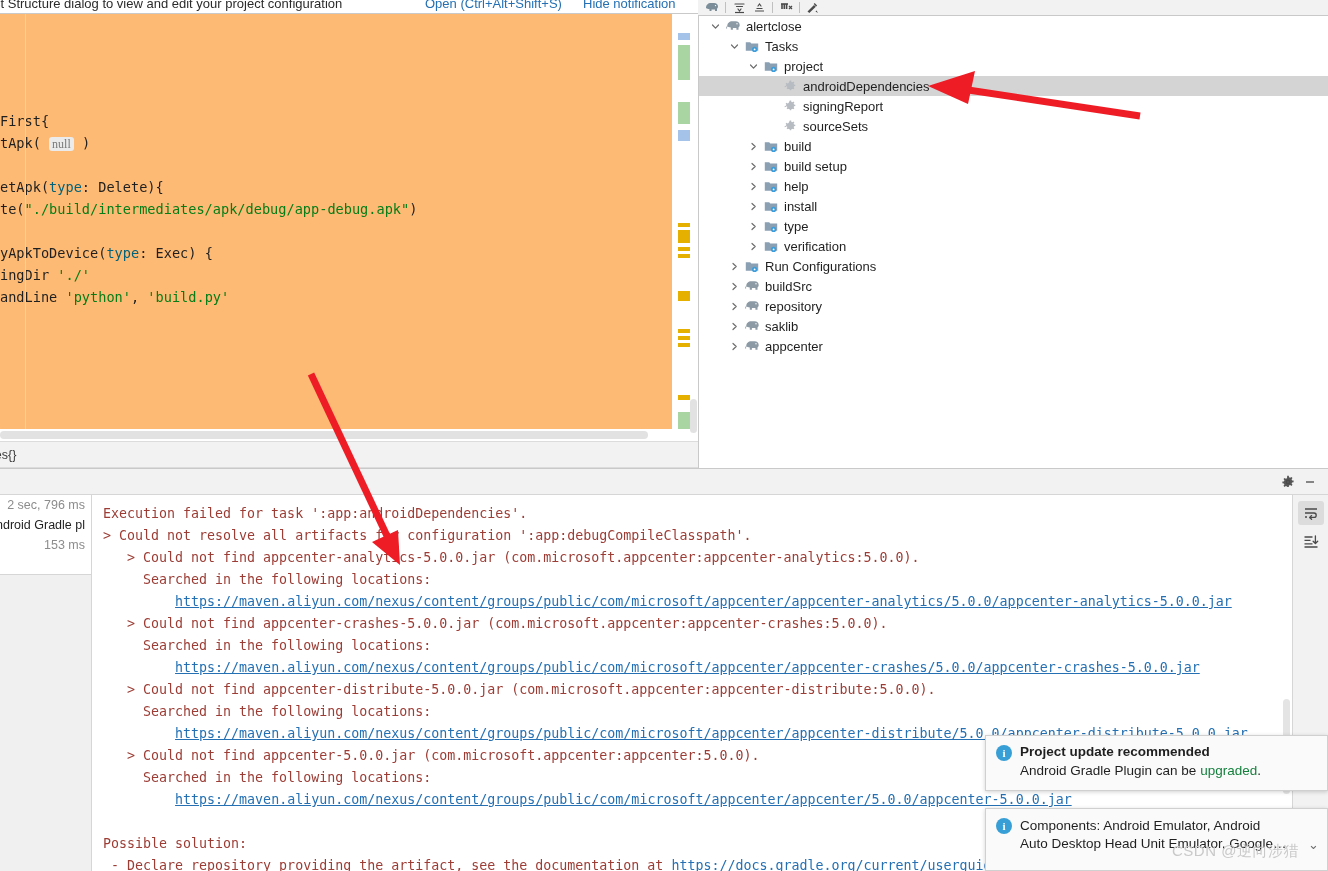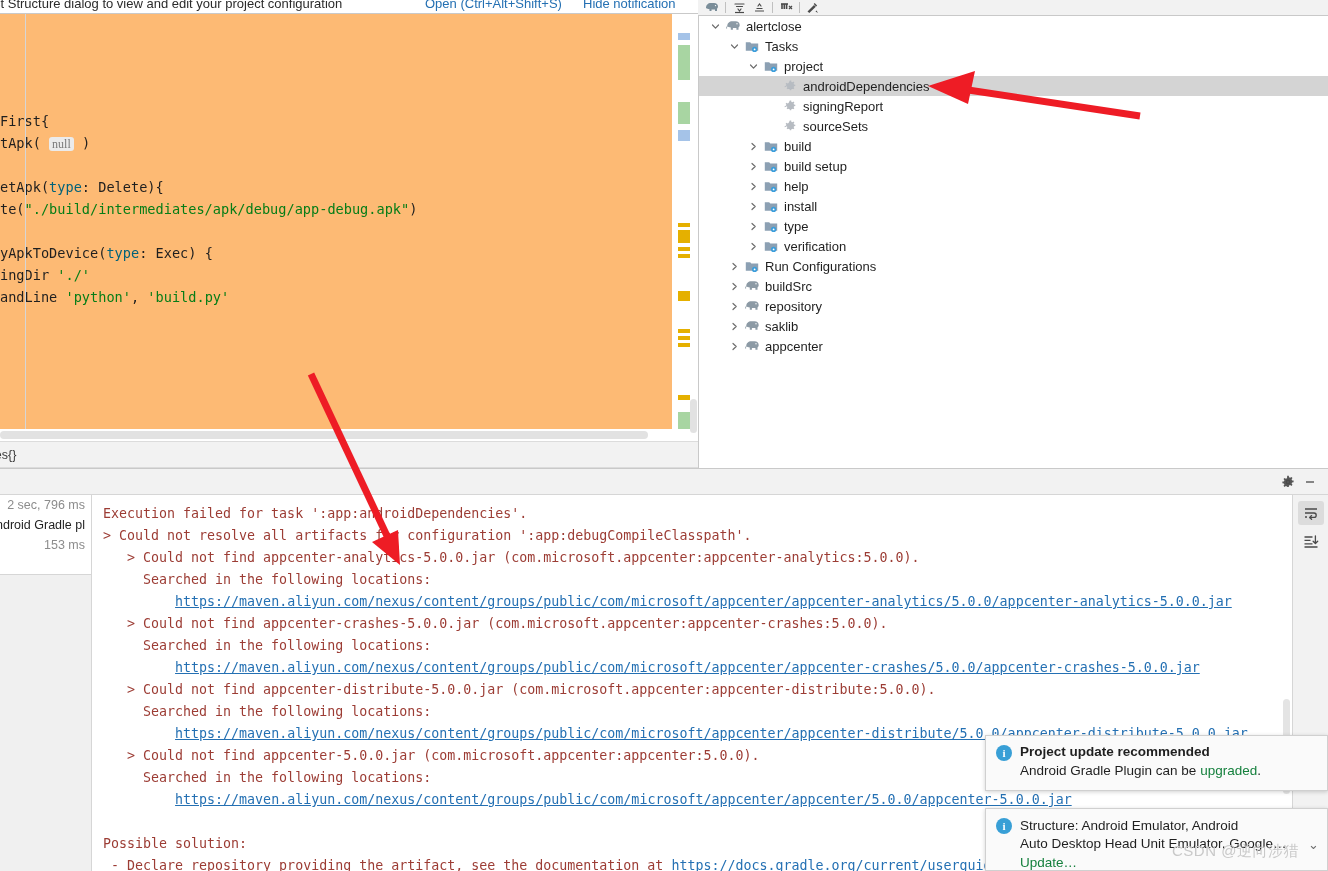--- a/index.html
+++ b/index.html
@@ -574,26 +574,23 @@
   </div>
   <div class="sub">
     <span>Android Gradle Plugin can be </span><span class="alink">upgraded</span><span>.</span>
   </div>
 </div>
 
 <div class="balloon" id="balloon2">
   <div class="row">
     <span class="info-ic">i</span>
     <span class="bdy">
-      <span>Structure: Android Emulator, Android</span><br>
+      <span>Components: Android Emulator, Android</span><br>
       <span>Auto Desktop Head Unit Emulator, Google…</span>
     </span>
-  </div>
-  <div class="sub">
-    <span class="alink">Update…</span>
   </div>
   <span class="expand">⌄</span>
 </div>
 
 <div id="watermark">CSDN @逆向涉猎</div>
 
 <svg id="arrows">
   <g>
     <path d="M1140 116 L955 88" stroke="#ee1c25" stroke-width="7" fill="none"></path>
     <path d="M928 86 L975 71 L968 104 Z" fill="#ee1c25"></path>

